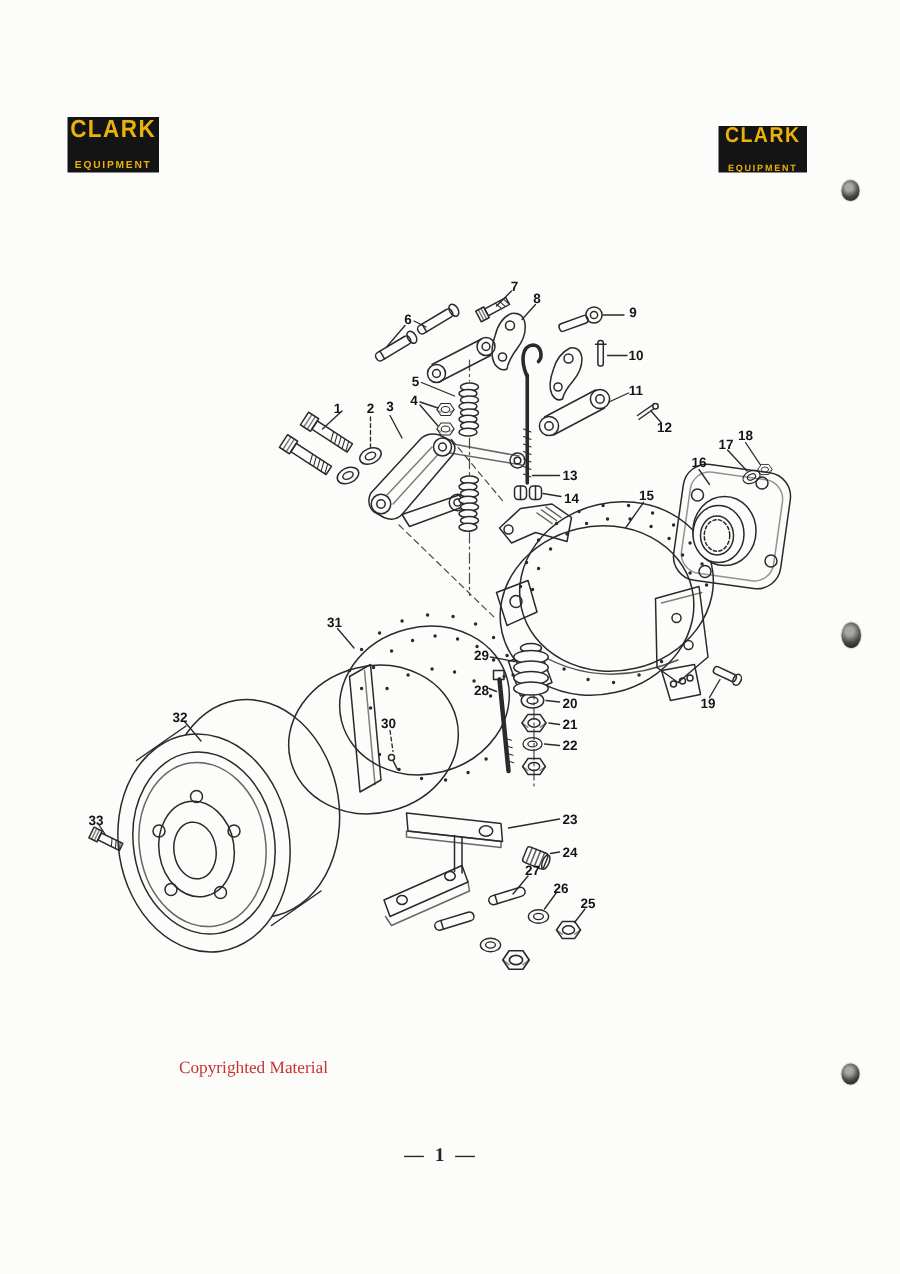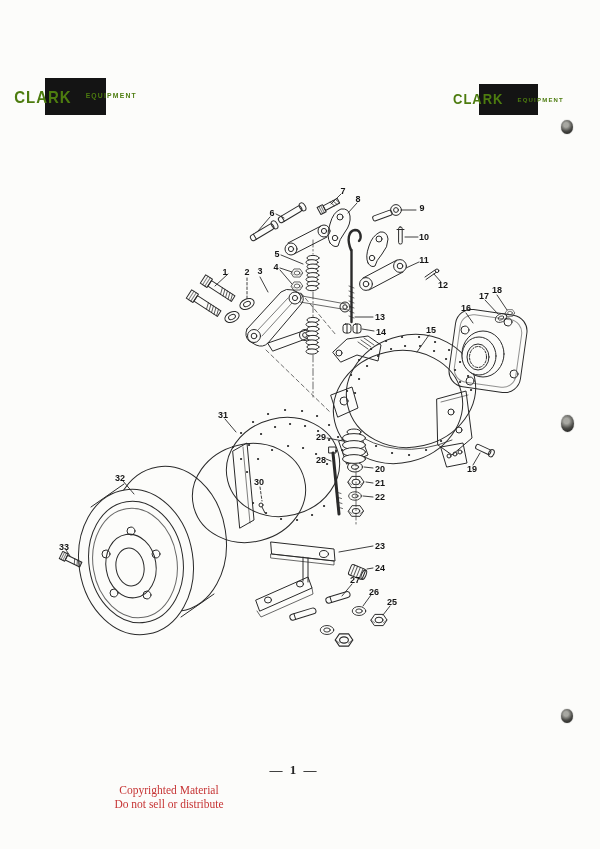--- a/index.html
+++ b/index.html
@@ -1,28 +1,28 @@
 <!DOCTYPE html>
 <html><head>
 <meta charset="utf-8">
 <style>
   html,body{margin:0;padding:0;background:#e8e8e8;}
   .page{position:relative;width:600px;height:849px;background:#fcfcfa;overflow:hidden;
         font-family:"Liberation Sans",sans-serif;}
-  .logo{position:absolute;background:#141414;color:#4d7c0f;text-align:center;
-        display:flex;flex-direction:row;justify-content:center;align-items:center;gap:14px;}
+  .logo{position:absolute;background:#141414;color:#eab308;text-align:center;
+        display:flex;flex-direction:column;justify-content:center;align-items:center;gap:14px;}
   .logo .l1{font-weight:bold;line-height:1;letter-spacing:1px;transform:scaleY(1.1);}
   .logo .l2{font-weight:bold;line-height:1;letter-spacing:1.2px;}
   .logo-left{left:45px;top:78px;width:61px;height:37px;}
   .logo-left .l1{font-size:15px;}
   .logo-left .l2{font-size:6.8px;}
   .logo-right{left:479px;top:84px;width:59px;height:31px;}
   .logo-right .l1{font-size:13px;}
   .logo-right .l2{font-size:6px;}
-  .footer-copy{position:absolute;left:58px;top:784px;width:222px;text-align:center;
+  .footer-copy{position:absolute;left:58px;top:706px;width:222px;text-align:center;
         color:#c63434;font-family:"Liberation Serif",serif;font-size:11.5px;line-height:13.5px;}
   .pageno{position:absolute;left:248px;top:762px;width:92px;text-align:center;
         font-family:"Liberation Serif",serif;font-weight:bold;font-size:13px;color:#252525;
         letter-spacing:2px;}
   .hole{position:absolute;border-radius:50%;
         background:radial-gradient(circle at 42% 35%, #a8a8a2 0 20%, #4a4a46 55%, #121210 100%);
         box-shadow:0 0 1px #555;}
   .hole1{left:561px;top:120px;width:12px;height:14px;}
   .hole2{left:561px;top:415px;width:13px;height:17px;}
   .hole3{left:561px;top:709px;width:12px;height:14px;}
@@ -432,17 +432,16 @@
       <text class="pl" x="321" y="440">29</text>
       <text class="pl" x="259" y="485">30</text>
       <text class="pl" x="223" y="418">31</text>
       <text class="pl" x="120" y="481">32</text>
       <text class="pl" x="64" y="550">33</text>
     </g>
   </svg>
 
   <div class="footer-copy">
     <div>Copyrighted Material</div>
-    <div>Do not sell or distribute</div>
   </div>
   <div class="pageno">— 1 —</div>
 
 </div>
 
 </body></html>

